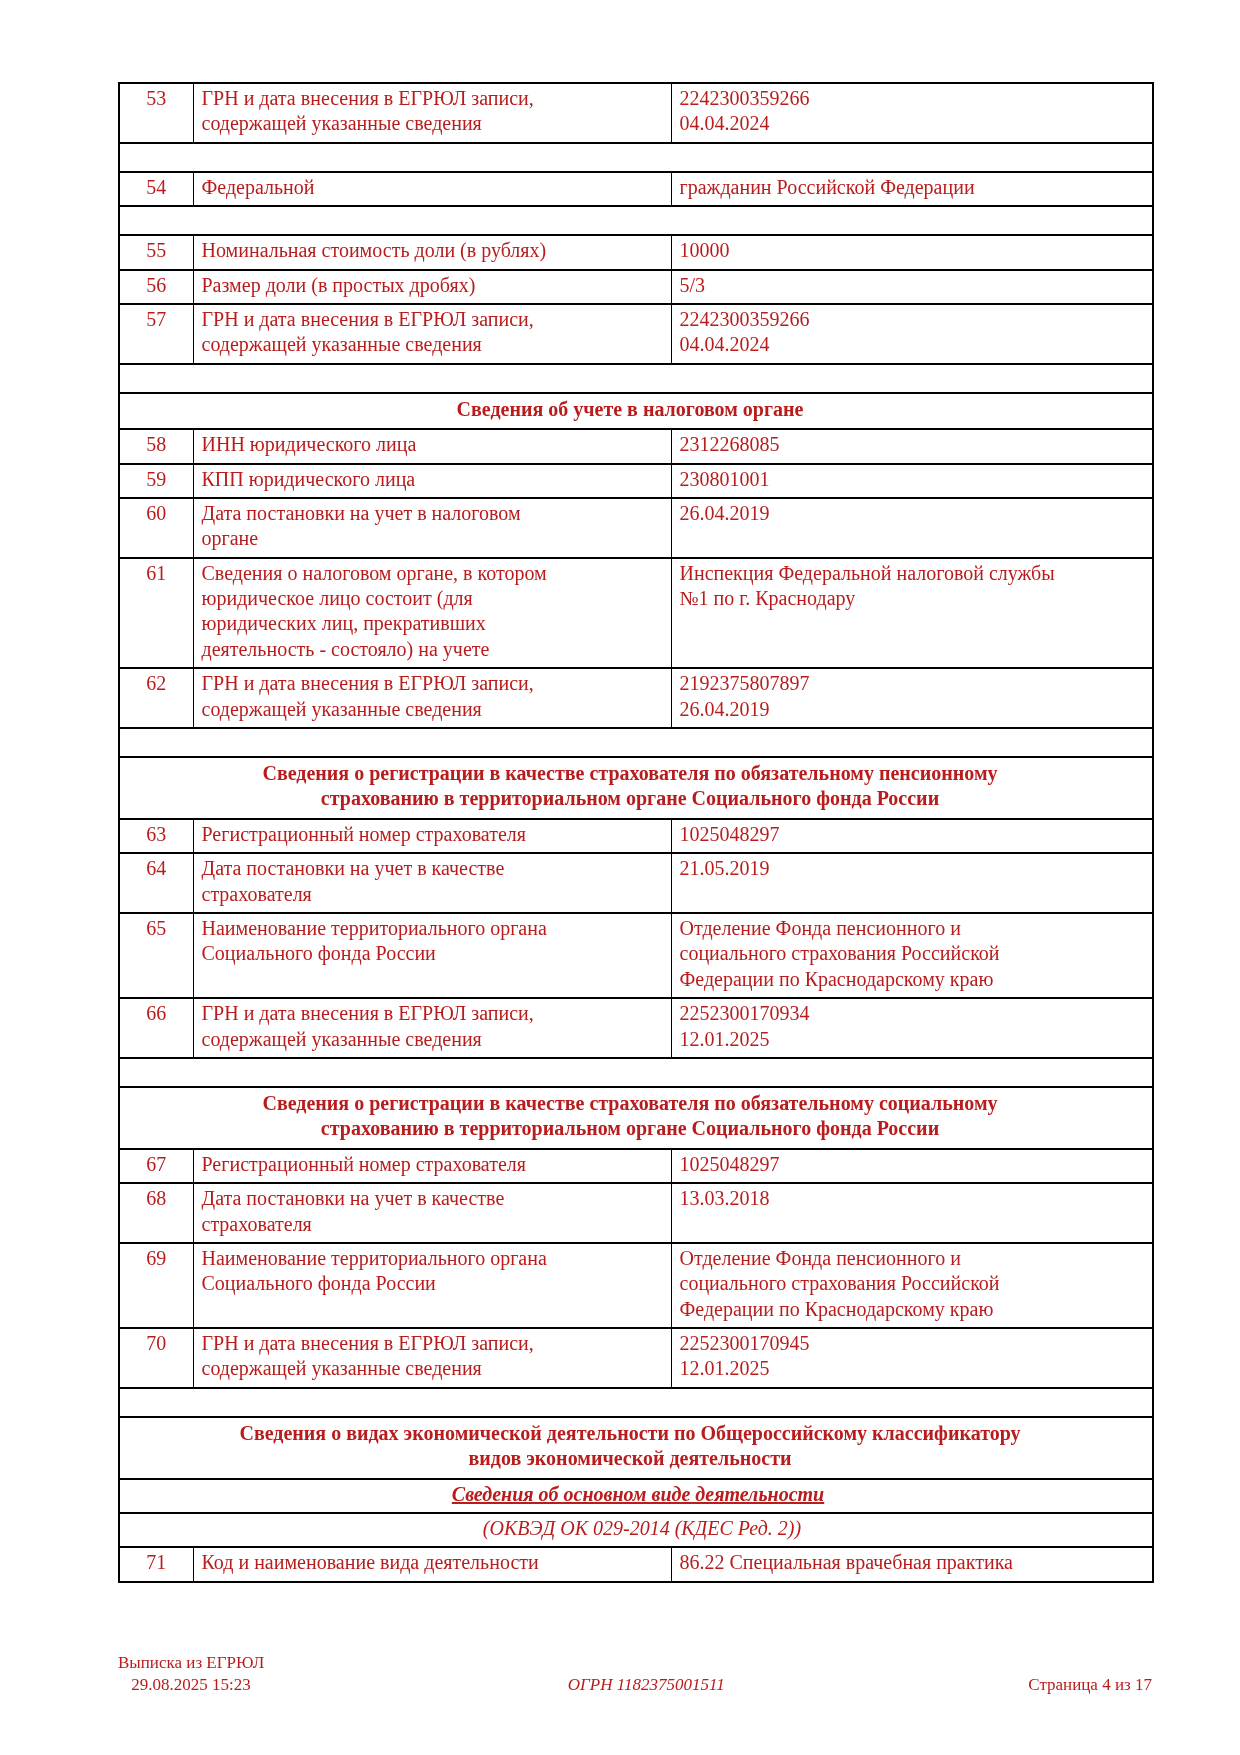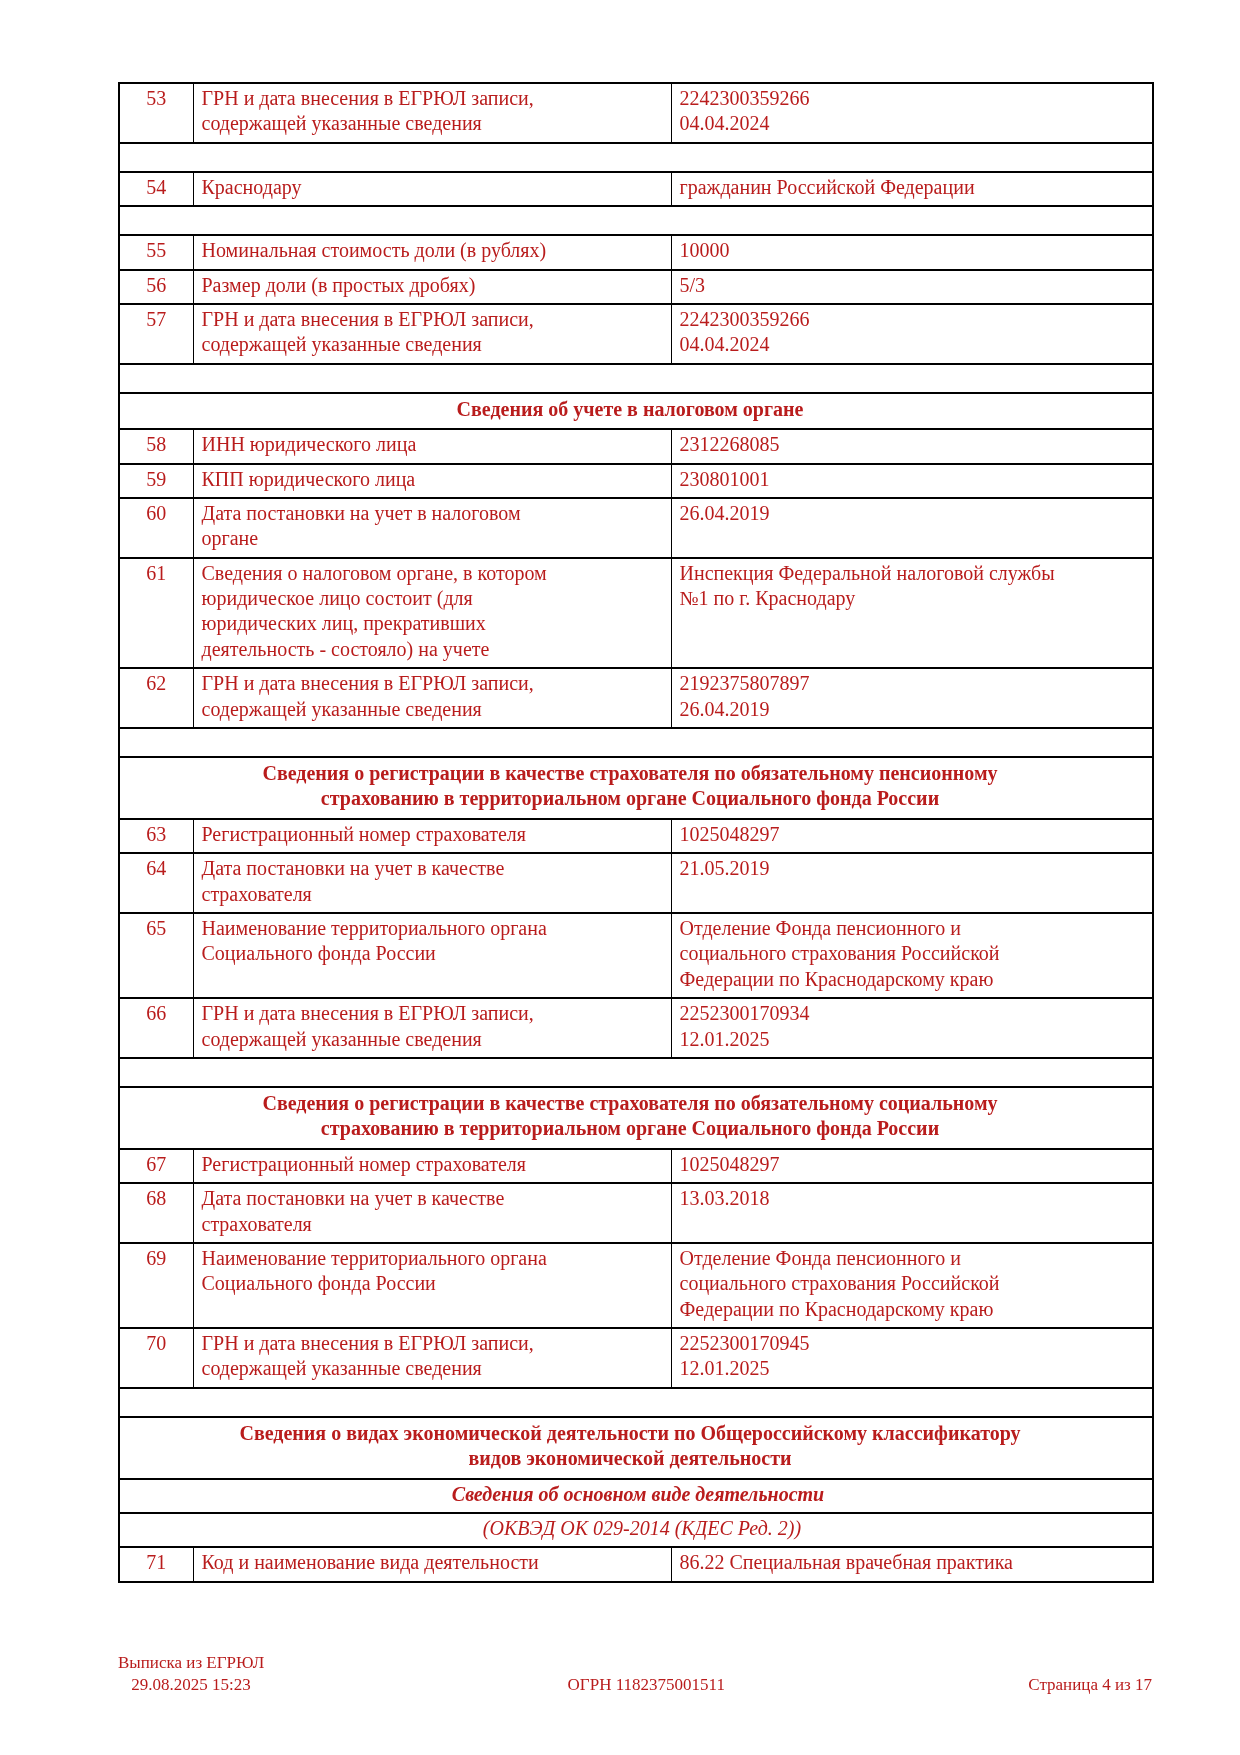--- a/index.html
+++ b/index.html
@@ -38,39 +38,40 @@
   td.sec{
     font-weight:bold;
     text-align:center;
     padding:3px 12px 6px 0;
   }
   td.sec-italic{
     font-weight:bold;
     font-style:italic;
     text-align:center;
     padding:2px 8px 5px 12px;
+    text-decoration:underline;
   }
   td.sec-italic-light{
     font-weight:normal;
     font-style:italic;
     text-align:center;
     padding:2px 0 5px 12px;
   }
   .footer{
     position:absolute;
     left:118px;top:1652px;
     width:1034px;
     display:flex;
     justify-content:space-between;
     align-items:flex-end;
     font-size:17px;
     line-height:1.3;
   }
   .footer .f-left{text-align:center;}
-  .footer .f-center{text-align:center;}
+  .footer .f-center{text-align:center;font-style:italic;}
   .footer .f-right{text-align:left;}
 </style>
 </head>
 <body>
 
 <div class="page">
 
   <table class="doc-table">
     <colgroup>
         <col class="c-num">
@@ -86,21 +87,21 @@
         <td class="val">2242300359266
 04.04.2024</td>
       </tr>
 
       <tr class="spacer">
           <td colspan="3"></td>
         </tr>
 
       <tr>
         <td class="num">54</td>
-        <td class="lbl">Краснодару</td>
+        <td class="lbl">Федеральной</td>
         <td class="val">гражданин Российской Федерации</td>
       </tr>
 
       <tr class="spacer">
           <td colspan="3"></td>
         </tr>
 
       <tr>
         <td class="num">55</td>
         <td class="lbl">Номинальная стоимость доли (в рублях)</td>

